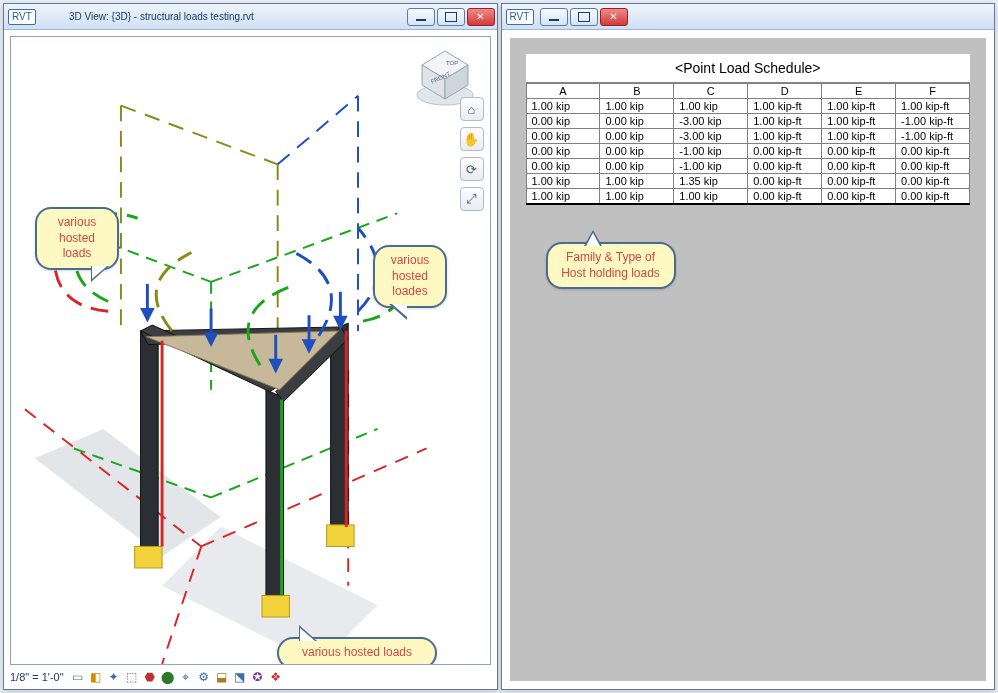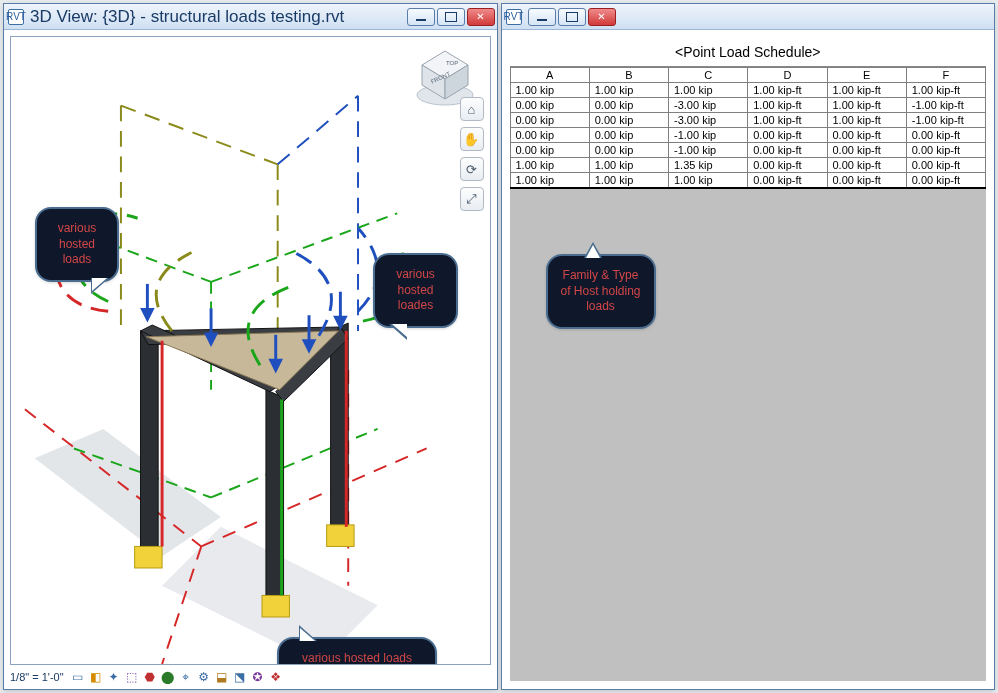--- a/index.html
+++ b/index.html
@@ -27,31 +27,31 @@
   .titlebar {
     height: 26px;
     background: linear-gradient(#eef4fb,#cfe0f3);
     display: flex;
     align-items: center;
     padding: 0 2px 0 4px;
     border-bottom: 1px solid #9bb6d6;
     user-select: none;
   }
   .titlebar .app-icon {
-    width: 16px; height: 16px;
+    width: 28px; height: 16px;
     margin-right: 6px;
     display: flex; align-items:center; justify-content:center;
     font-size:10px; color:#2a5d9f;
     background:#fff; border:1px solid #3a6ea5; border-radius:2px;
   }
   .titlebar .title {
     flex: 1;
     color: #1a3b66;
-    font-size: 17px;
-    white-space: nowrap; overflow: hidden; text-overflow: ellipsis;
+    font-size: 10px;
+    white-space: nowrap; overflow: hidden; text-overflow: ellipsis; margin-left: 27px;
   }
   .win-btns { display:flex; gap:2px; }
   .win-btn {
     width: 28px; height: 18px;
     border: 1px solid #5a7ca8;
     border-radius: 3px;
     display:flex; align-items:center; justify-content:center;
     font-size:11px; font-family: Arial, sans-serif;
     background: linear-gradient(#f7fbff,#d5e4f5);
     cursor: pointer;
@@ -93,22 +93,22 @@
   }
   .viewcube-wrap{
     position:absolute; right:10px; top:6px; width:70px; height:70px;
     display:flex;align-items:center;justify-content:center;
   }
   
   .callout{
     position:absolute;
     border:2px solid #4a6d8f;
     border-radius:16px;
-    background:#0f172a;
-    padding:12px 12px;
+    background:#fef9c3;
+    padding:6px 12px;
     color:#d14747;
     font-size:12px;
     text-align:center;
     line-height:1.3;
     box-shadow:0 1px 3px rgba(0,0,0,.15);
   }
   .callout::after{
     content:"";
     position:absolute;
     width:0;height:0;
@@ -156,21 +156,21 @@
     border-left:7px solid transparent;border-right:7px solid transparent;border-bottom:13px solid #fff;z-index:1;
   }
   
   .sched-wrap{
     position:absolute; inset:8px 8px 8px 8px;
     background:#c0c0c0;
     overflow:hidden;
   }
   .sched-inner{
     background:#0c4a6e;
-    margin:0;
+    margin:16px;
   }
   .sched-title{
     text-align:center;
     font-size:14px;
     padding:6px 0 6px;
     border-bottom:1px solid #888;
     background:#fff;
   }
   table.schedule{
     width:100%;
@@ -310,21 +310,21 @@
       </div>
 
       <div class="nav-col">
         <div class="nav-btn">⌂</div>
         <div class="nav-btn">✋</div>
         <div class="nav-btn">⟳</div>
         <div class="nav-btn">⤢</div>
       </div>
 
       <div id="co-left" class="callout" style="left:24px;top:170px;width:84px">various hosted loads</div>
-      <div id="co-right" class="callout" style="left:362px;top:216px;width:85px">various hosted loades</div>
+      <div id="co-right" class="callout" style="left:362px;top:208px;width:74px">various hosted loades</div>
       <div id="co-bottom" class="callout" style="left:266px;top:600px;width:160px">various hosted loads</div>
     </div>
     <div class="status-bar">
       <span class="scale">1/8" = 1'-0"</span>
       <span class="sb-icons">
         <span class="sb-ico" style="color:#3a6ea5">▭</span>
         <span class="sb-ico" style="color:#d48a00">◧</span>
         <span class="sb-ico" style="color:#3a6ea5">✦</span>
         <span class="sb-ico" style="color:#6a3fa0">⬚</span>
         <span class="sb-ico" style="color:#c03030">⬣</span>
@@ -417,16 +417,16 @@
                 <td>1.00 kip</td>
                 <td>1.00 kip</td>
                 <td>1.00 kip</td>
                 <td>0.00 kip-ft</td>
                 <td>0.00 kip-ft</td>
                 <td>0.00 kip-ft</td>
               </tr>
             </tbody>
         </table>
       </div>
-      <div id="co-sched" class="callout" style="left:36px;top:216px;width:110px">Family &amp; Type of Host holding loads</div>
+      <div id="co-sched" class="callout" style="left:36px;top:204px;width:130px">Family &amp; Type of Host holding loads</div>
     </div>
   </div>
 </div>
 
 </body></html>

